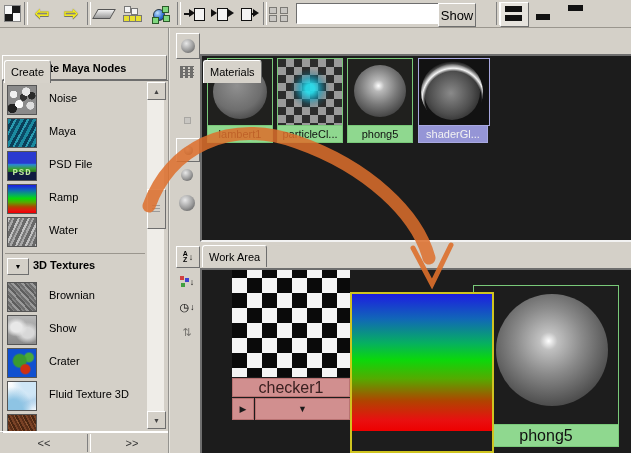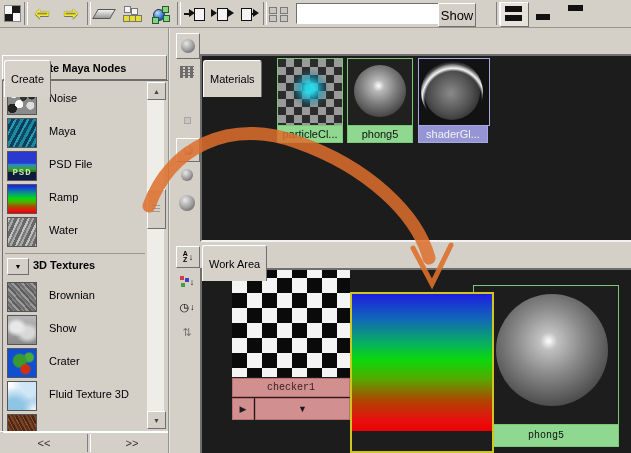--- a/index.html
+++ b/index.html
@@ -27,21 +27,21 @@
   .ctri{position:absolute;width:0;height:0;border-top:4px solid transparent;border-bottom:4px solid transparent;border-left:6px solid #111;}
   .cstem{position:absolute;height:2px;background:#111;}
   .disabled-ico{filter:grayscale(1);opacity:.45;}
   #search-field{left:296px;top:3px;width:156px;height:19px;background:#fff;
     border:1px solid;border-color:#6e6e6e #ffffff #ffffff #6e6e6e;font-size:11px;padding:0 3px;font-family:"Liberation Sans",sans-serif;}
   #show-btn{left:438px;top:3px;width:36px;height:22px;font-size:13px;display:flex;align-items:center;justify-content:center;}
   .laybar{position:absolute;background:#111;}
   
   .tab{position:absolute;background:#cbc7bf;border:1px solid;border-color:#ffffff #6e6e6e #cbc7bf #ffffff;
     border-bottom:none;border-radius:3px 3px 0 0;display:flex;align-items:center;justify-content:center;
-    padding:7px 6px;height:19px;top:34px;white-space:nowrap;overflow:hidden;}
+    padding:0 6px;height:19px;top:34px;white-space:nowrap;overflow:hidden;}
   .tab.active{background:#d6d2ca;height:22px;top:32px;z-index:3;border-color:#ffffff #6e6e6e #d6d2ca #ffffff;}
   
   #left-list{left:2px;top:80px;width:165px;height:351px;background:#d4d0c8;
     border:1px solid;border-color:#6e6e6e #ffffff #ffffff #6e6e6e;overflow:hidden;}
   .lrow{position:absolute;left:2px;width:140px;height:33px;}
   .sw{position:absolute;left:2px;top:2px;width:28px;height:28px;border:1px solid #555;font-family:Liberation Mono, monospace;}
   .rowlbl{position:absolute;left:44px;top:9px;}
   .sw-noise{background:
      radial-gradient(circle at 20% 30%,#f0f0f0 12%,transparent 13%),
      radial-gradient(circle at 65% 20%,#e8e8e8 14%,transparent 15%),
@@ -107,21 +107,21 @@
     background:radial-gradient(circle at 47% 40%,#ffffff 0%,#b8b8b8 14%,#7a7a7a 45%,#2e2e2e 88%);}
   .particle-bg{position:absolute;inset:0;background:repeating-conic-gradient(#9a9a9a 0 25%,#2c2c2c 0 50%);background-size:16px 16px;}
   .particle-glow{position:absolute;inset:0;background:radial-gradient(circle at 50% 45%,rgba(40,220,235,.95) 0 9%,rgba(20,160,190,.65) 22%,rgba(10,120,150,.25) 32%,transparent 42%);}
   .glow-sphere{left:5px;top:5px;width:56px;height:56px;
     background:radial-gradient(circle at 48% 52%,#8a8a8a,#4e4e4e 52%,#1e1e1e 85%);}
   .glow-ring{position:absolute;left:2px;top:2px;width:62px;height:62px;border-radius:50%;
     background:radial-gradient(circle at 52% 62%,transparent 56%,rgba(255,255,255,.95) 62%,rgba(255,255,255,.25) 70%,transparent 76%);}
   
   #work-content{left:200px;top:268px;width:429px;height:183px;background:#1c1c1c;
     border:2px solid;border-color:#6e6e6e #f2f2f2 #f2f2f2 #6e6e6e;overflow:hidden;}
-  .wnode-title{display:flex;align-items:center;justify-content:center;font-size:10px;font-family:Liberation Mono, monospace;}
+  .wnode-title{display:flex;align-items:center;justify-content:center;font-size:16px;}
   #checker-node{left:30px;top:0;width:118px;z-index:1;}
   #checker-swatch{width:118px;height:107px;background:repeating-conic-gradient(#f4f4f4 0 25%,#0a0a0a 0 50%);
      background-size:30px 30px;background-position:0 -7px;}
   .pinkbar{background:#d18f8f;border:1px solid #b87272;color:#3a2020;}
   #checker-title{width:116px;height:17px;margin-top:1px;}
   .ctrl-row{position:absolute;left:0;top:128px;height:20px;}
   .ctrl-btn{position:absolute;top:0;height:20px;background:#d18f8f;border:1px solid #b87272;
      display:flex;align-items:center;justify-content:center;color:#1a1a1a;font-size:9px;}
   #phong-node{left:271px;top:15px;width:144px;height:160px;border:1px solid #79c979;z-index:1;background:#1d1d1d;}
   #phong-sphere{position:absolute;left:22px;top:8px;width:112px;height:112px;border-radius:50%;
@@ -347,20 +347,26 @@
   <div class="tab" style="left:63px">Textures</div>
   <div class="tab" style="left:111px">Utilities</div>
   <div class="tab" style="left:157px">Lights</div>
   <div class="tab" style="left:195px">Cameras</div>
   <div class="tab" style="left:251px">Shading Groups</div>
   <div class="tab" style="left:338px">Bake Sets</div>
   <div class="tab" style="left:398px;width:40px">Projects</div>
 </div>
 
 <div id="browser-content" class="abs">
+  <div class="bnode green" style="left:5px">
+    <div class="bswatch">
+        <div class="sphere lambert"></div>
+      </div>
+    <div class="blabel">lambert1</div>
+  </div>
   <div class="bnode green" style="left:75px">
     <div class="bswatch">
       <div class="particle-bg"></div>
         <div class="particle-glow"></div>
     </div>
     <div class="blabel">particleCl...</div>
   </div>
   <div class="bnode green" style="left:145px">
     <div class="bswatch">
         <div class="sphere phong"></div>

